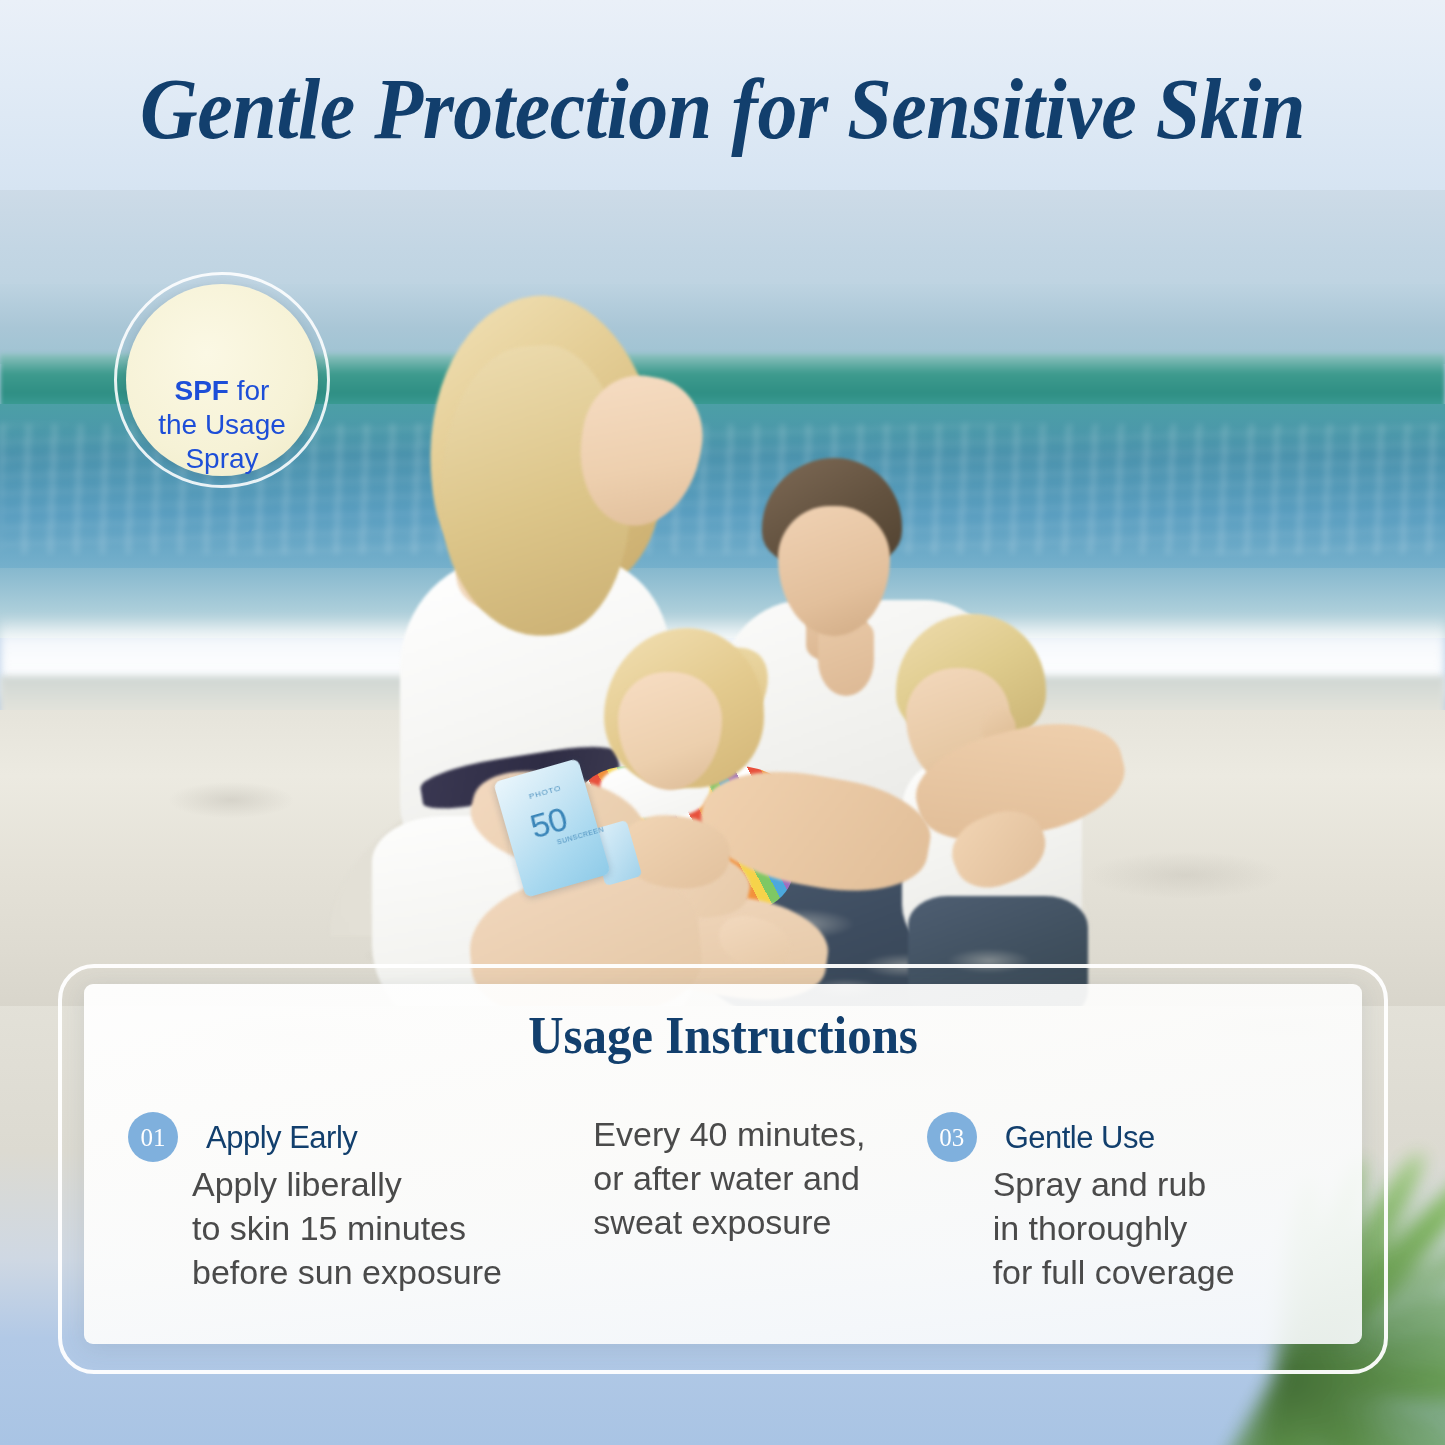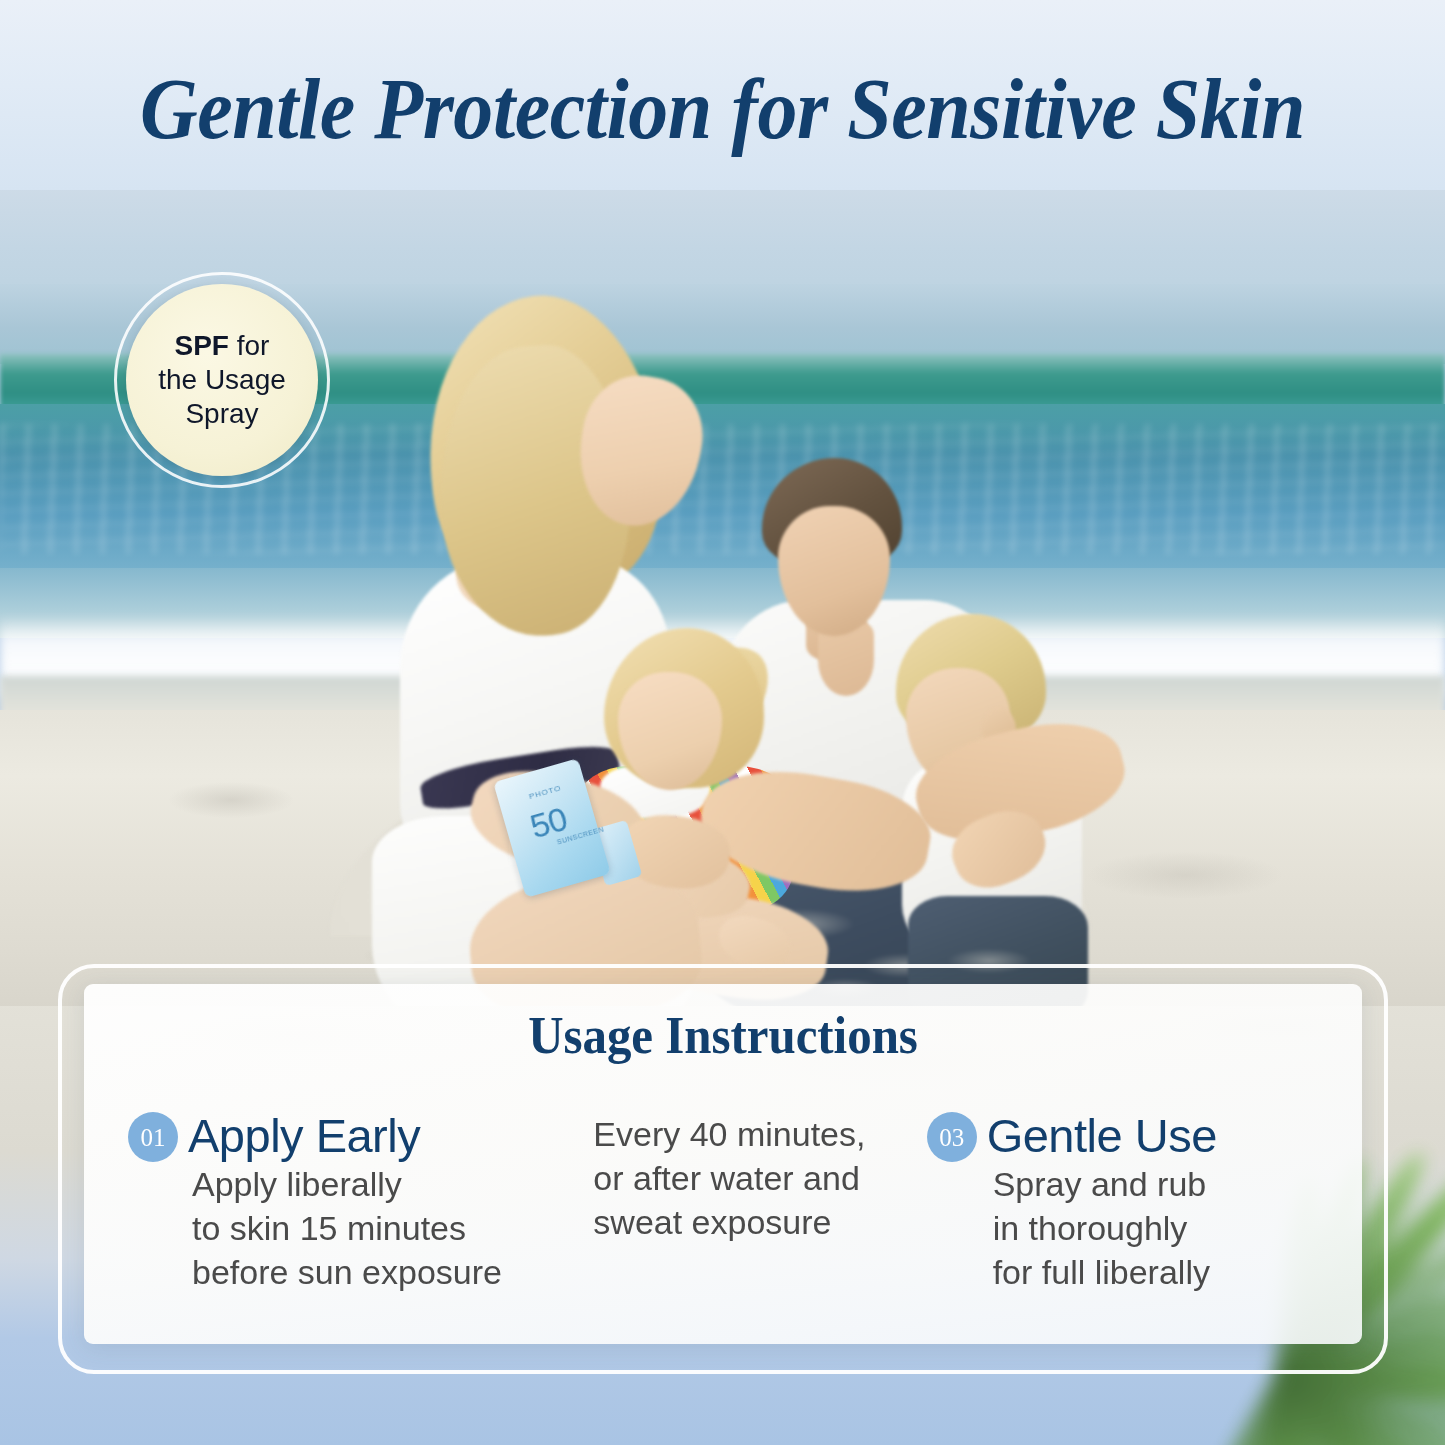--- a/index.html
+++ b/index.html
@@ -224,23 +224,23 @@
     position:absolute;left:114px;top:272px;width:216px;height:216px;z-index:30;
   }
   .badge-ring{position:absolute;left:0;top:0;width:216px;height:216px;
     border-radius:50%;border:3px solid rgba(255,255,255,.88);
     box-sizing:border-box;}
   .badge-fill{position:absolute;left:12px;top:12px;width:192px;height:192px;
     border-radius:50%;
     background:radial-gradient(circle at 42% 36%,#fbf8e4 0%,#f6f2d6 60%,#efeac6 100%);
     box-shadow:0 2px 10px rgba(60,80,95,.18);}
   .badge-text{position:absolute;left:12px;top:12px;width:192px;height:192px;
-    display:flex;align-items:center;justify-content:center;
+    display:flex;align-items:flex-end;justify-content:center;
     text-align:center;
-    font-size:28px;line-height:1.22;color:#0f172a;font-weight:400;
+    font-size:28px;line-height:1.22;color:#1d4ed8;font-weight:400;
     padding:0 14px;box-sizing:border-box;}
   .badge-text b{font-weight:700;}
 
   
   .bottom-bg{position:absolute;left:0;top:1000px;width:1445px;height:445px;
     background:linear-gradient(180deg,#e3e1d8 0%,#dcdad1 34%,#cfd8e3 58%,#b2c9e6 76%,#a9c4e4 100%);
     z-index:4;}
   .bottom-bg::after{content:"";position:absolute;inset:0;
     background:
       radial-gradient(ellipse 160px 30px at 20% 8%,rgba(150,146,136,.16),transparent 72%),
@@ -267,27 +267,27 @@
     box-sizing:border-box;}
 
   .card-title{position:absolute;left:0;top:26px;width:100%;text-align:center;
     font-family:"Liberation Serif","DejaVu Serif",serif;
     font-size:52px;font-weight:700;color:#123f6d;
     transform:scaleX(.94);letter-spacing:0px;line-height:1;}
 
   .steps{position:absolute;left:0;top:128px;width:100%;
     display:flex;padding:0 40px;box-sizing:border-box;}
   .step{flex:1;position:relative;padding-left:4px;}
-  .step-head{display:flex;gap:10px;}
+  .step-head{display:flex;align-items:center;gap:28px;}
   .step-num{flex:0 0 auto;width:50px;height:50px;border-radius:50%;
     background:#7fb0dd;
     display:flex;align-items:center;justify-content:center;
     font-family:"Liberation Serif","DejaVu Serif",serif;
     font-size:25px;color:#ffffff;line-height:1;}
-  .step-title{font-size:47px;color:#123f6d;font-weight:400;line-height:1;
+  .step-title{font-size:31px;color:#123f6d;font-weight:400;line-height:1;
     white-space:nowrap;letter-spacing:-.5px;}
   .step-body{margin-left:64px;
     font-size:34px;line-height:1.30;color:#4a4a4a;white-space:pre-line;}
   .step:nth-child(2) .step-body{margin-left:66px;}
   .step:nth-child(3) .step-body{margin-left:66px;}
 </style>
 </head>
 <body>
 
 <div class="poster">
@@ -408,18 +408,18 @@
 or after water and
 sweat exposure</div>
         </div>
         <div class="step">
           <div class="step-head">
             <div class="step-num" style="background: rgb(127, 176, 221);">03</div>
             <div class="step-title" style="color: rgb(18, 63, 109);">Gentle Use</div>
           </div>
           <div class="step-body" style="color: rgb(74, 74, 74);">Spray and rub
 in thoroughly
-for full liberally</div>
+for full coverage</div>
         </div>
       </div>
   </div>
 
 </div>
 
 </body></html>

